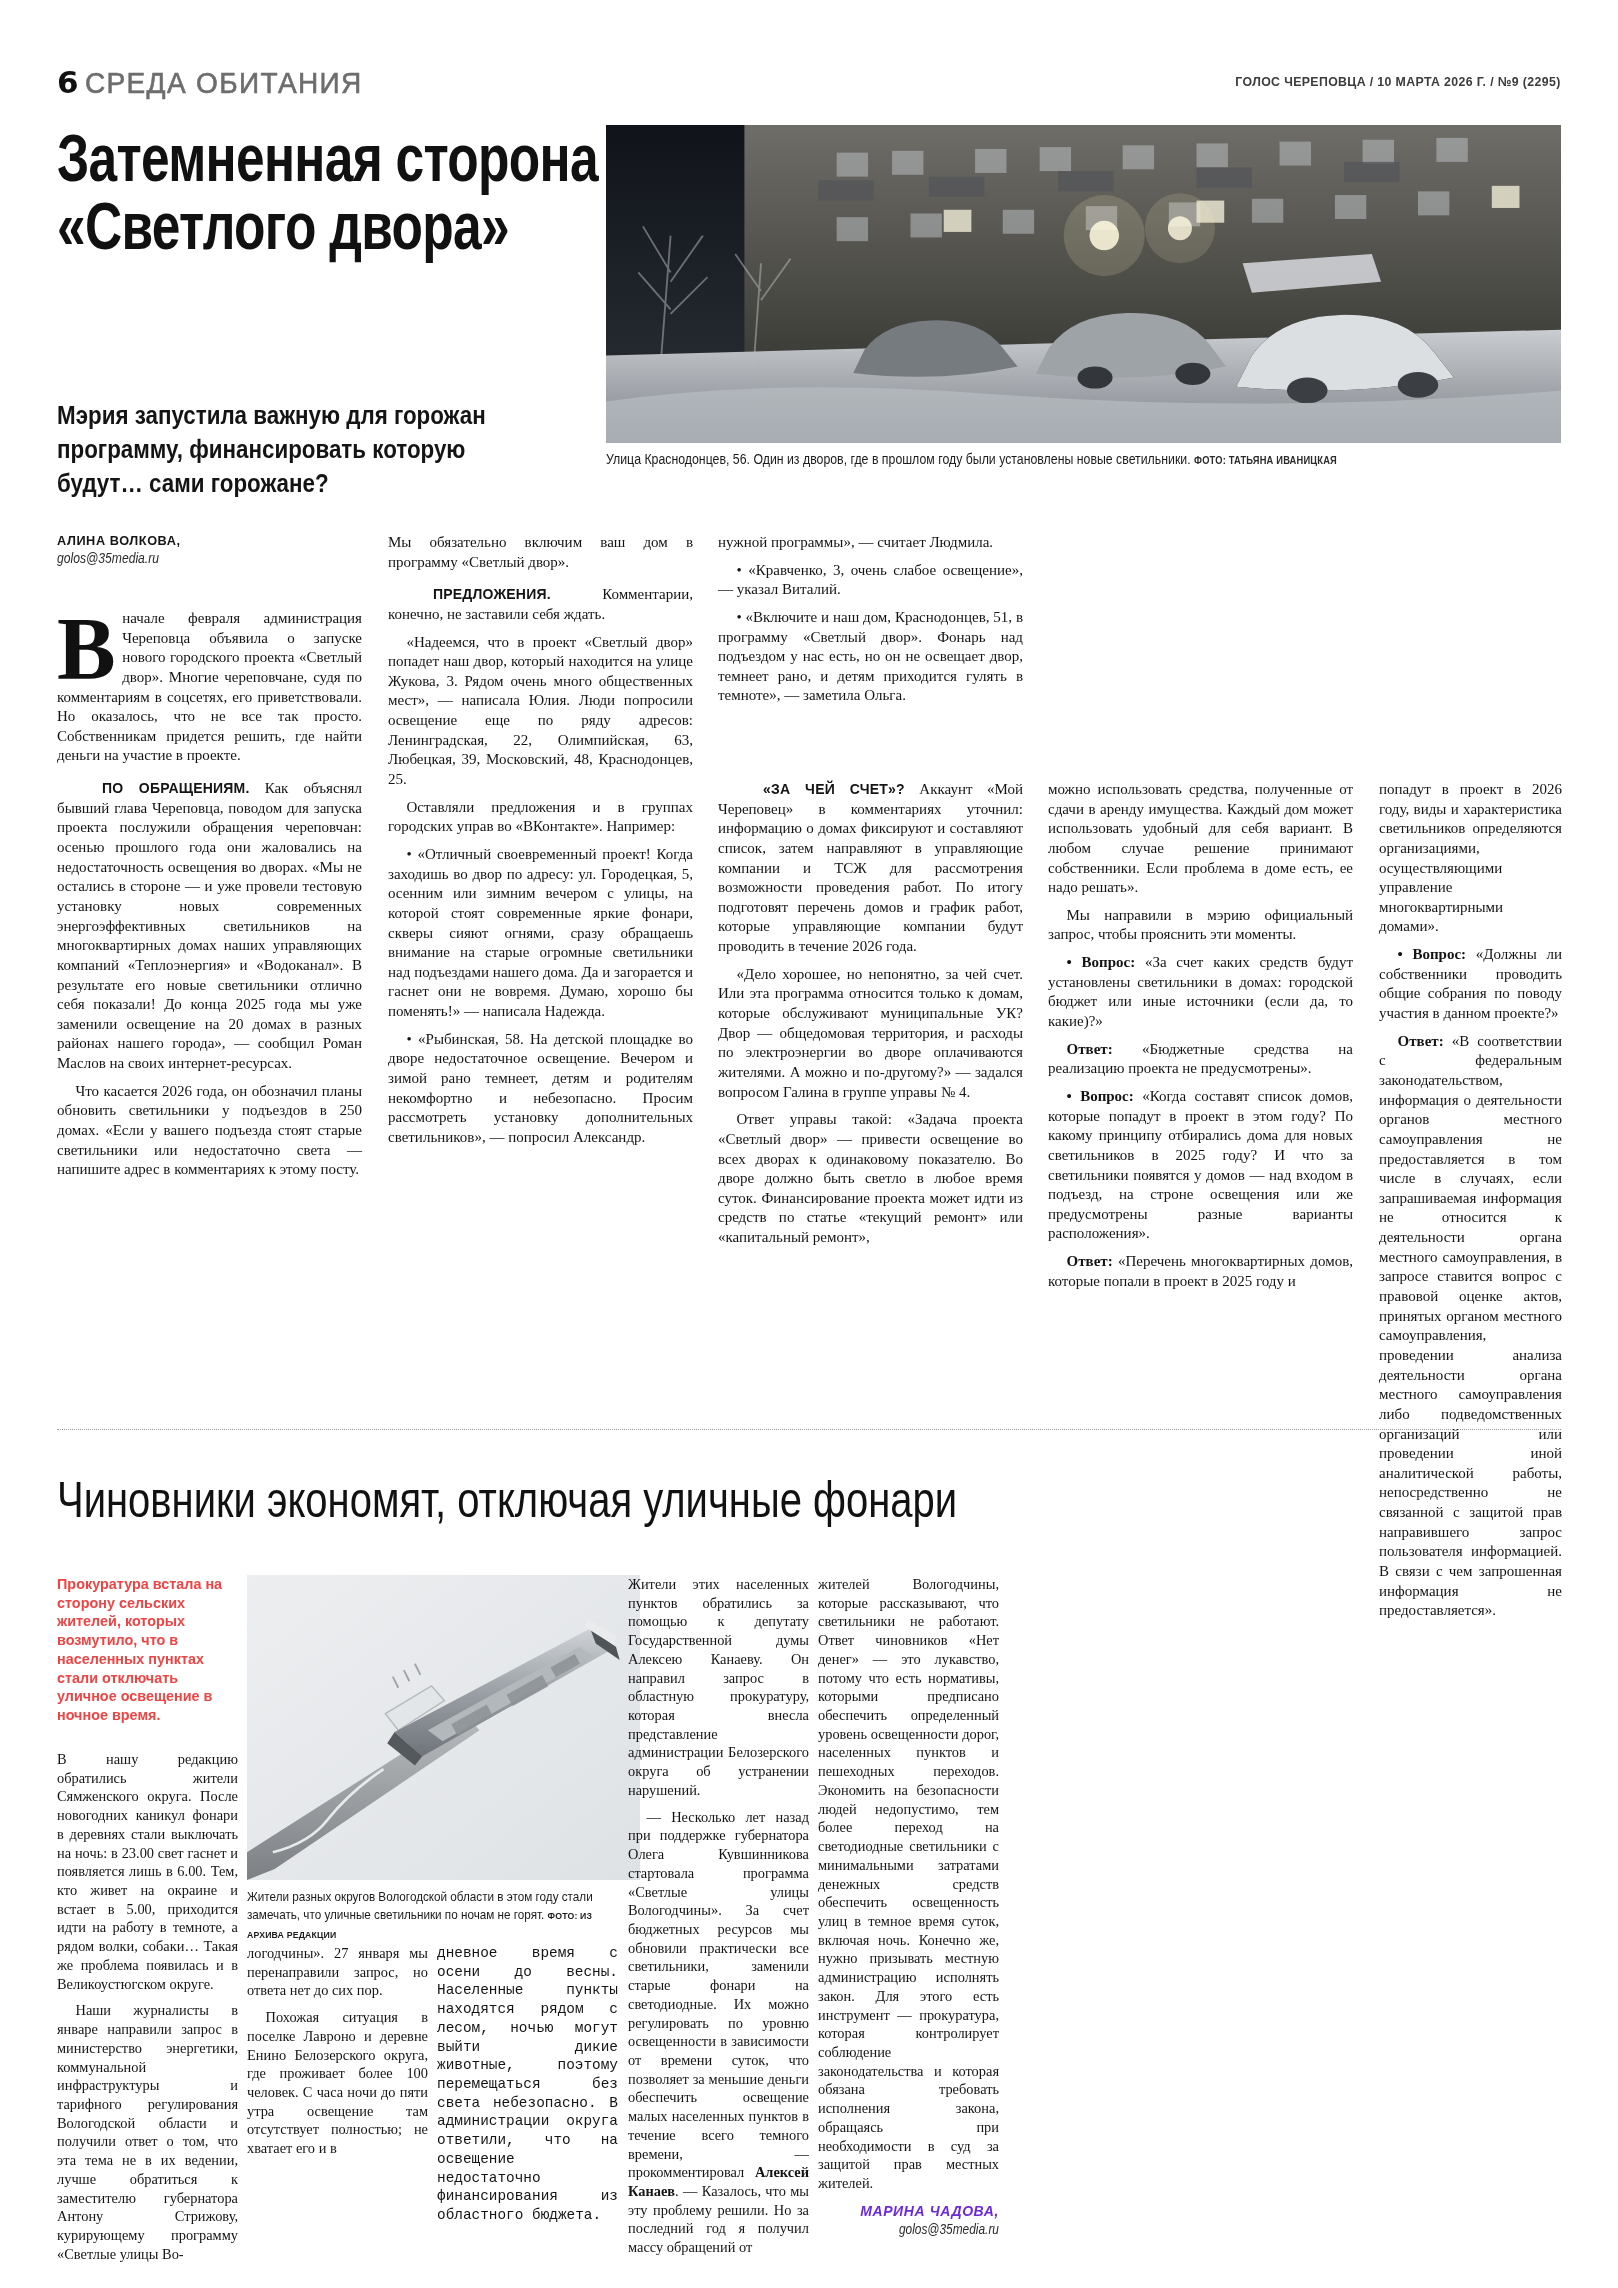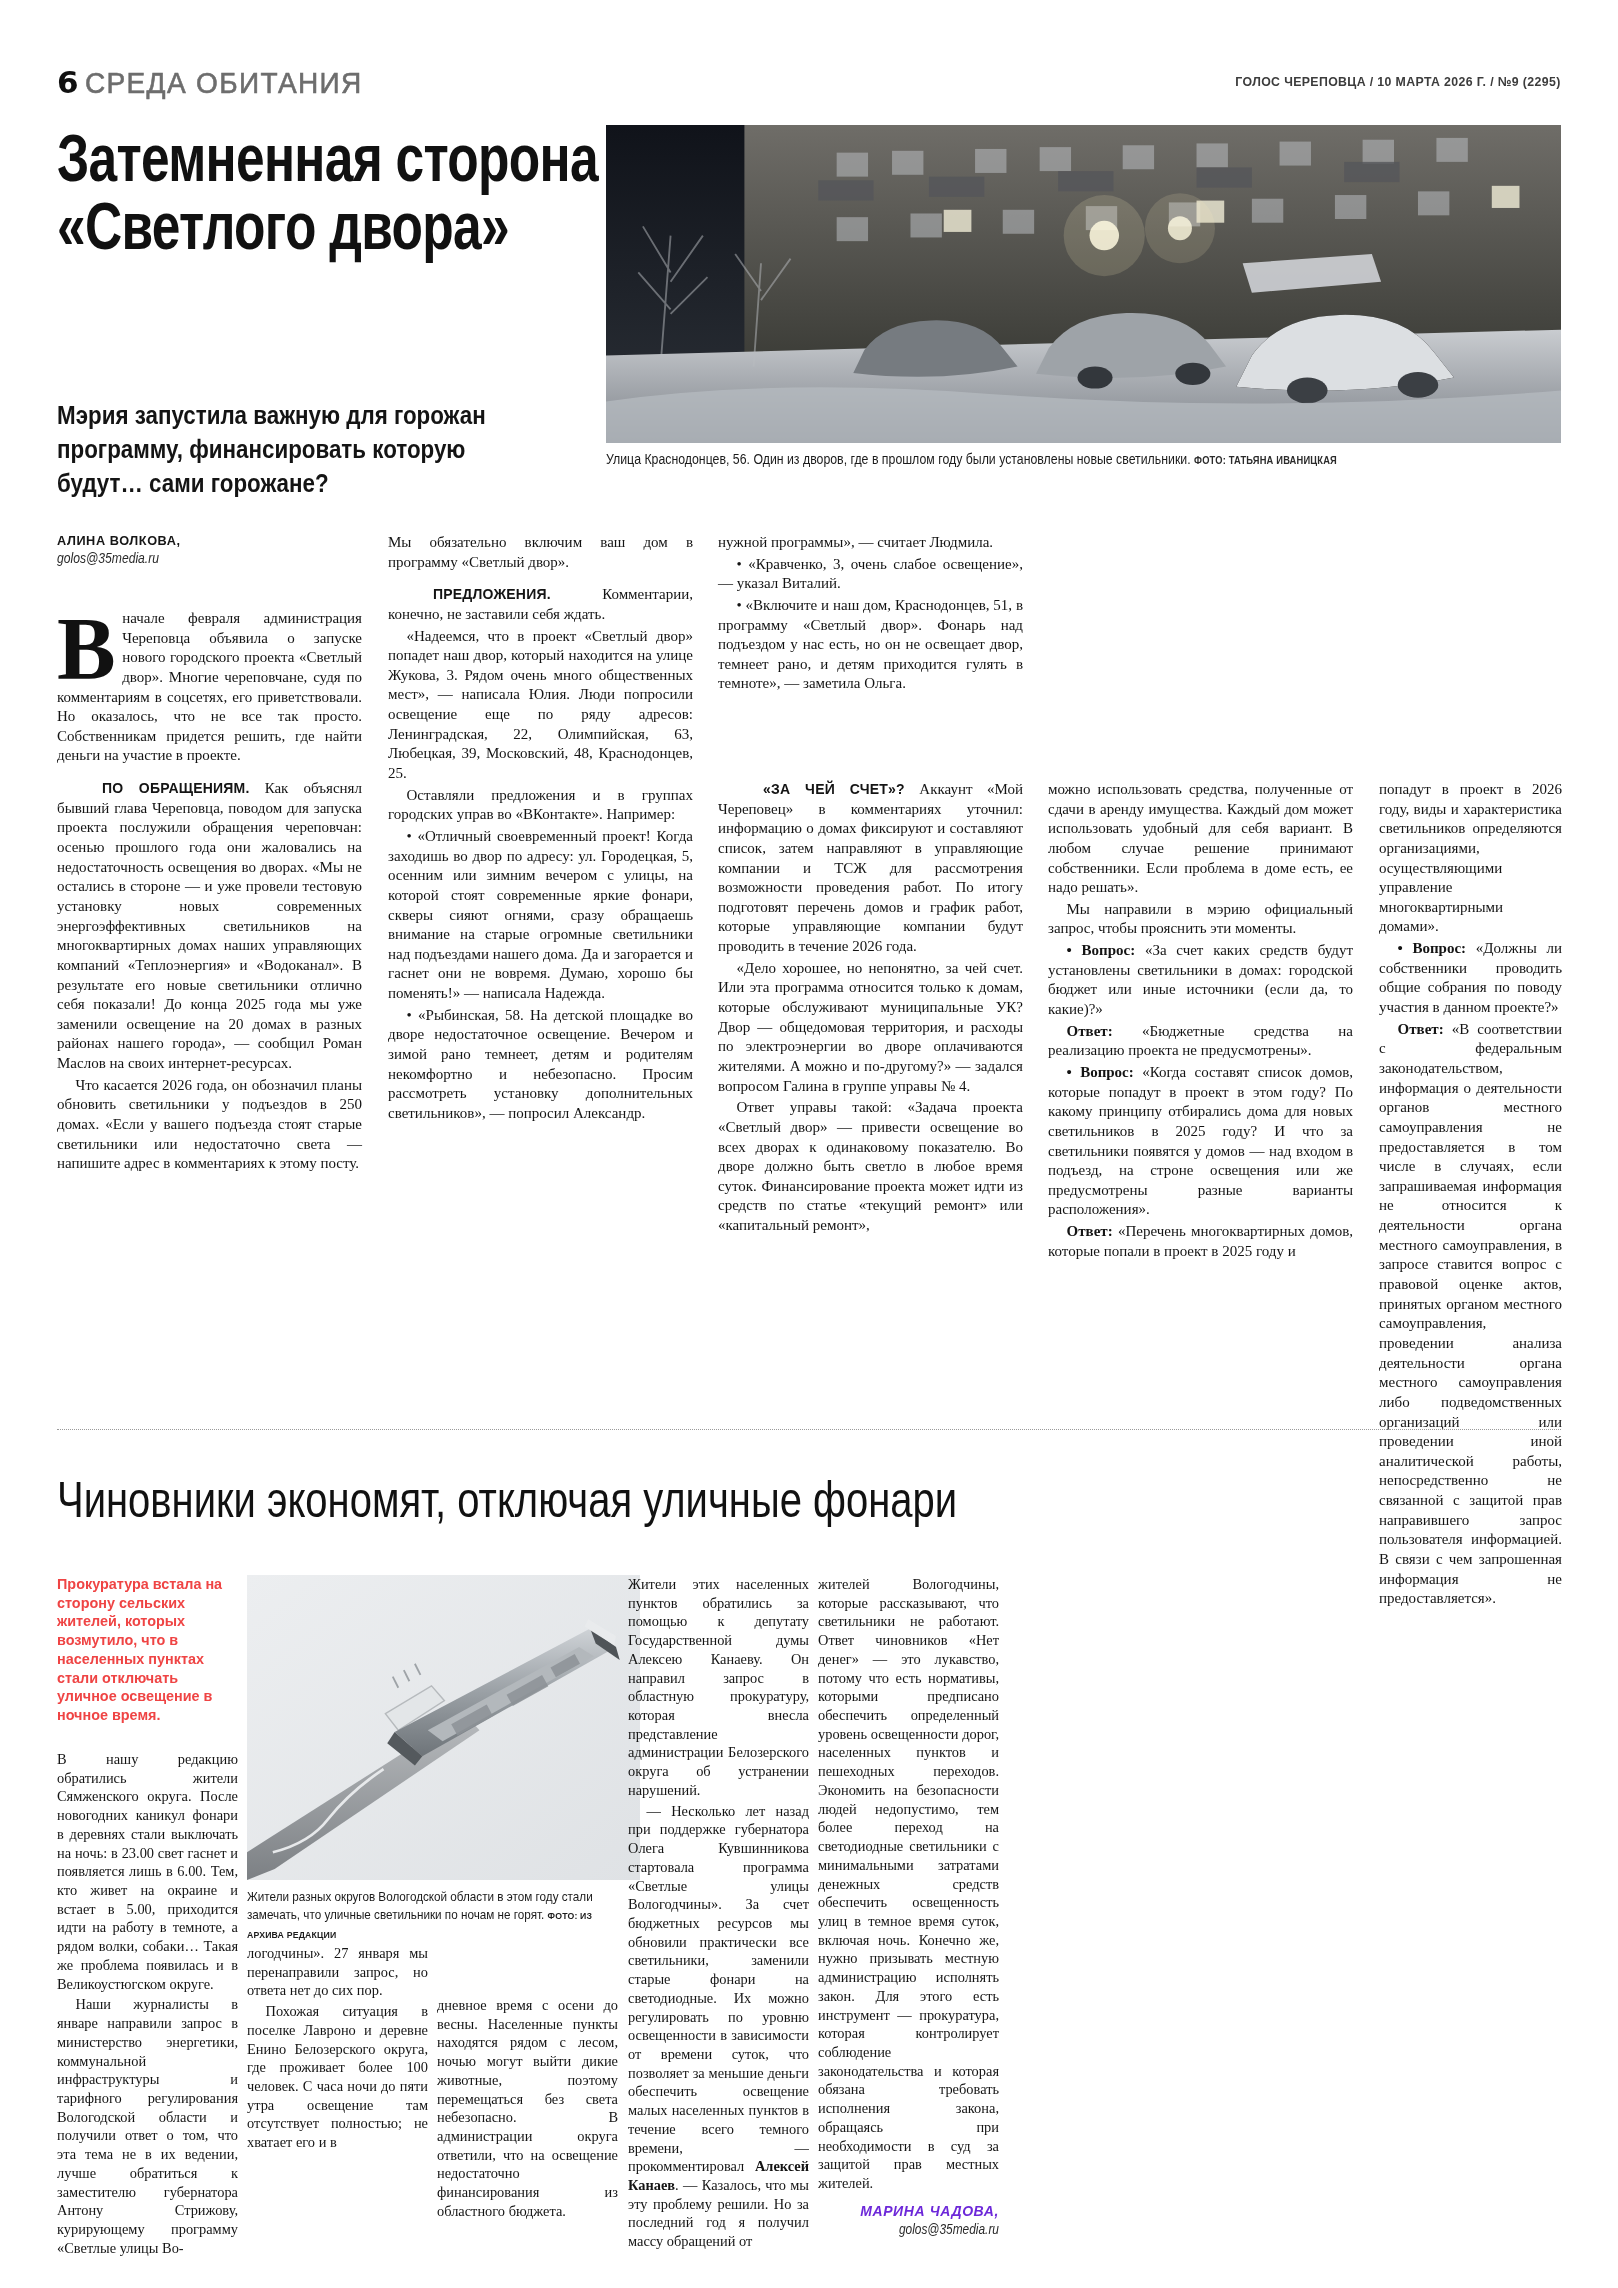--- a/index.html
+++ b/index.html
@@ -85,21 +85,21 @@
   .byline .mail {
     font-family:"Liberation Sans", sans-serif;
     font-style:italic; font-size:14.8px; color:#2a2a2a;
     transform:scaleX(0.82); transform-origin:left top; display:block;
     margin-top:1.8px;
   }
 
   .col { position:absolute; font-size:15px; line-height:1.31; text-align:justify; color:#141414; }
   .col p { margin:0 0 0 0; text-indent:18.5px; }
   .col p.noind { text-indent:0; }
-  .col p + p { margin-top:2px; }
+  .col p + p { margin-top:8px; }
   .lead { font-family:"Liberation Sans", sans-serif; font-weight:bold; font-size:14px; letter-spacing:0.2px;margin-left:45px; }
   .bld { font-weight:bold; }
   .dropcap {
     float:left;
     font-family:"Liberation Serif", serif;
     font-weight:bold;
     font-size:88px; line-height:0.78;
     margin:5.5px 6.5px 0 0;
     color:#111;
   }
@@ -138,21 +138,21 @@
   .cap2 {
     position:absolute; left:247px; top:1888px; width:393px;
     font-family:"Liberation Sans", sans-serif;
     font-size:13px; line-height:1.42; color:#1b1b1b;
     transform:scaleX(0.90); transform-origin:left top;
   }
   .cap2 .credit { font-size:9.7px; font-weight:bold; letter-spacing:0.2px; }
 
   #a2c1 { left:57px;  top:1750px; width:181px; }
   #a2c2 { left:247px; top:1944px; width:181px; }
-  #a2c3 { left:437px; top:1996px; width:181px; }
+  #a2c3 { left:437px; top:1944px; width:181px;font-family:Liberation Mono, monospace; }
   #a2c4 { left:628px; top:1575px; width:181px; }
   #a2c5 { left:818px; top:1575px; width:181px; }
 
   .signoff {
     position:absolute; right:57px; width:305px;
     text-align:right;
   }
   .signoff .who {
     font-family:"Liberation Sans", sans-serif;
     font-weight:bold; font-size:14px; letter-spacing:0.6px; color:#6d28d9;

